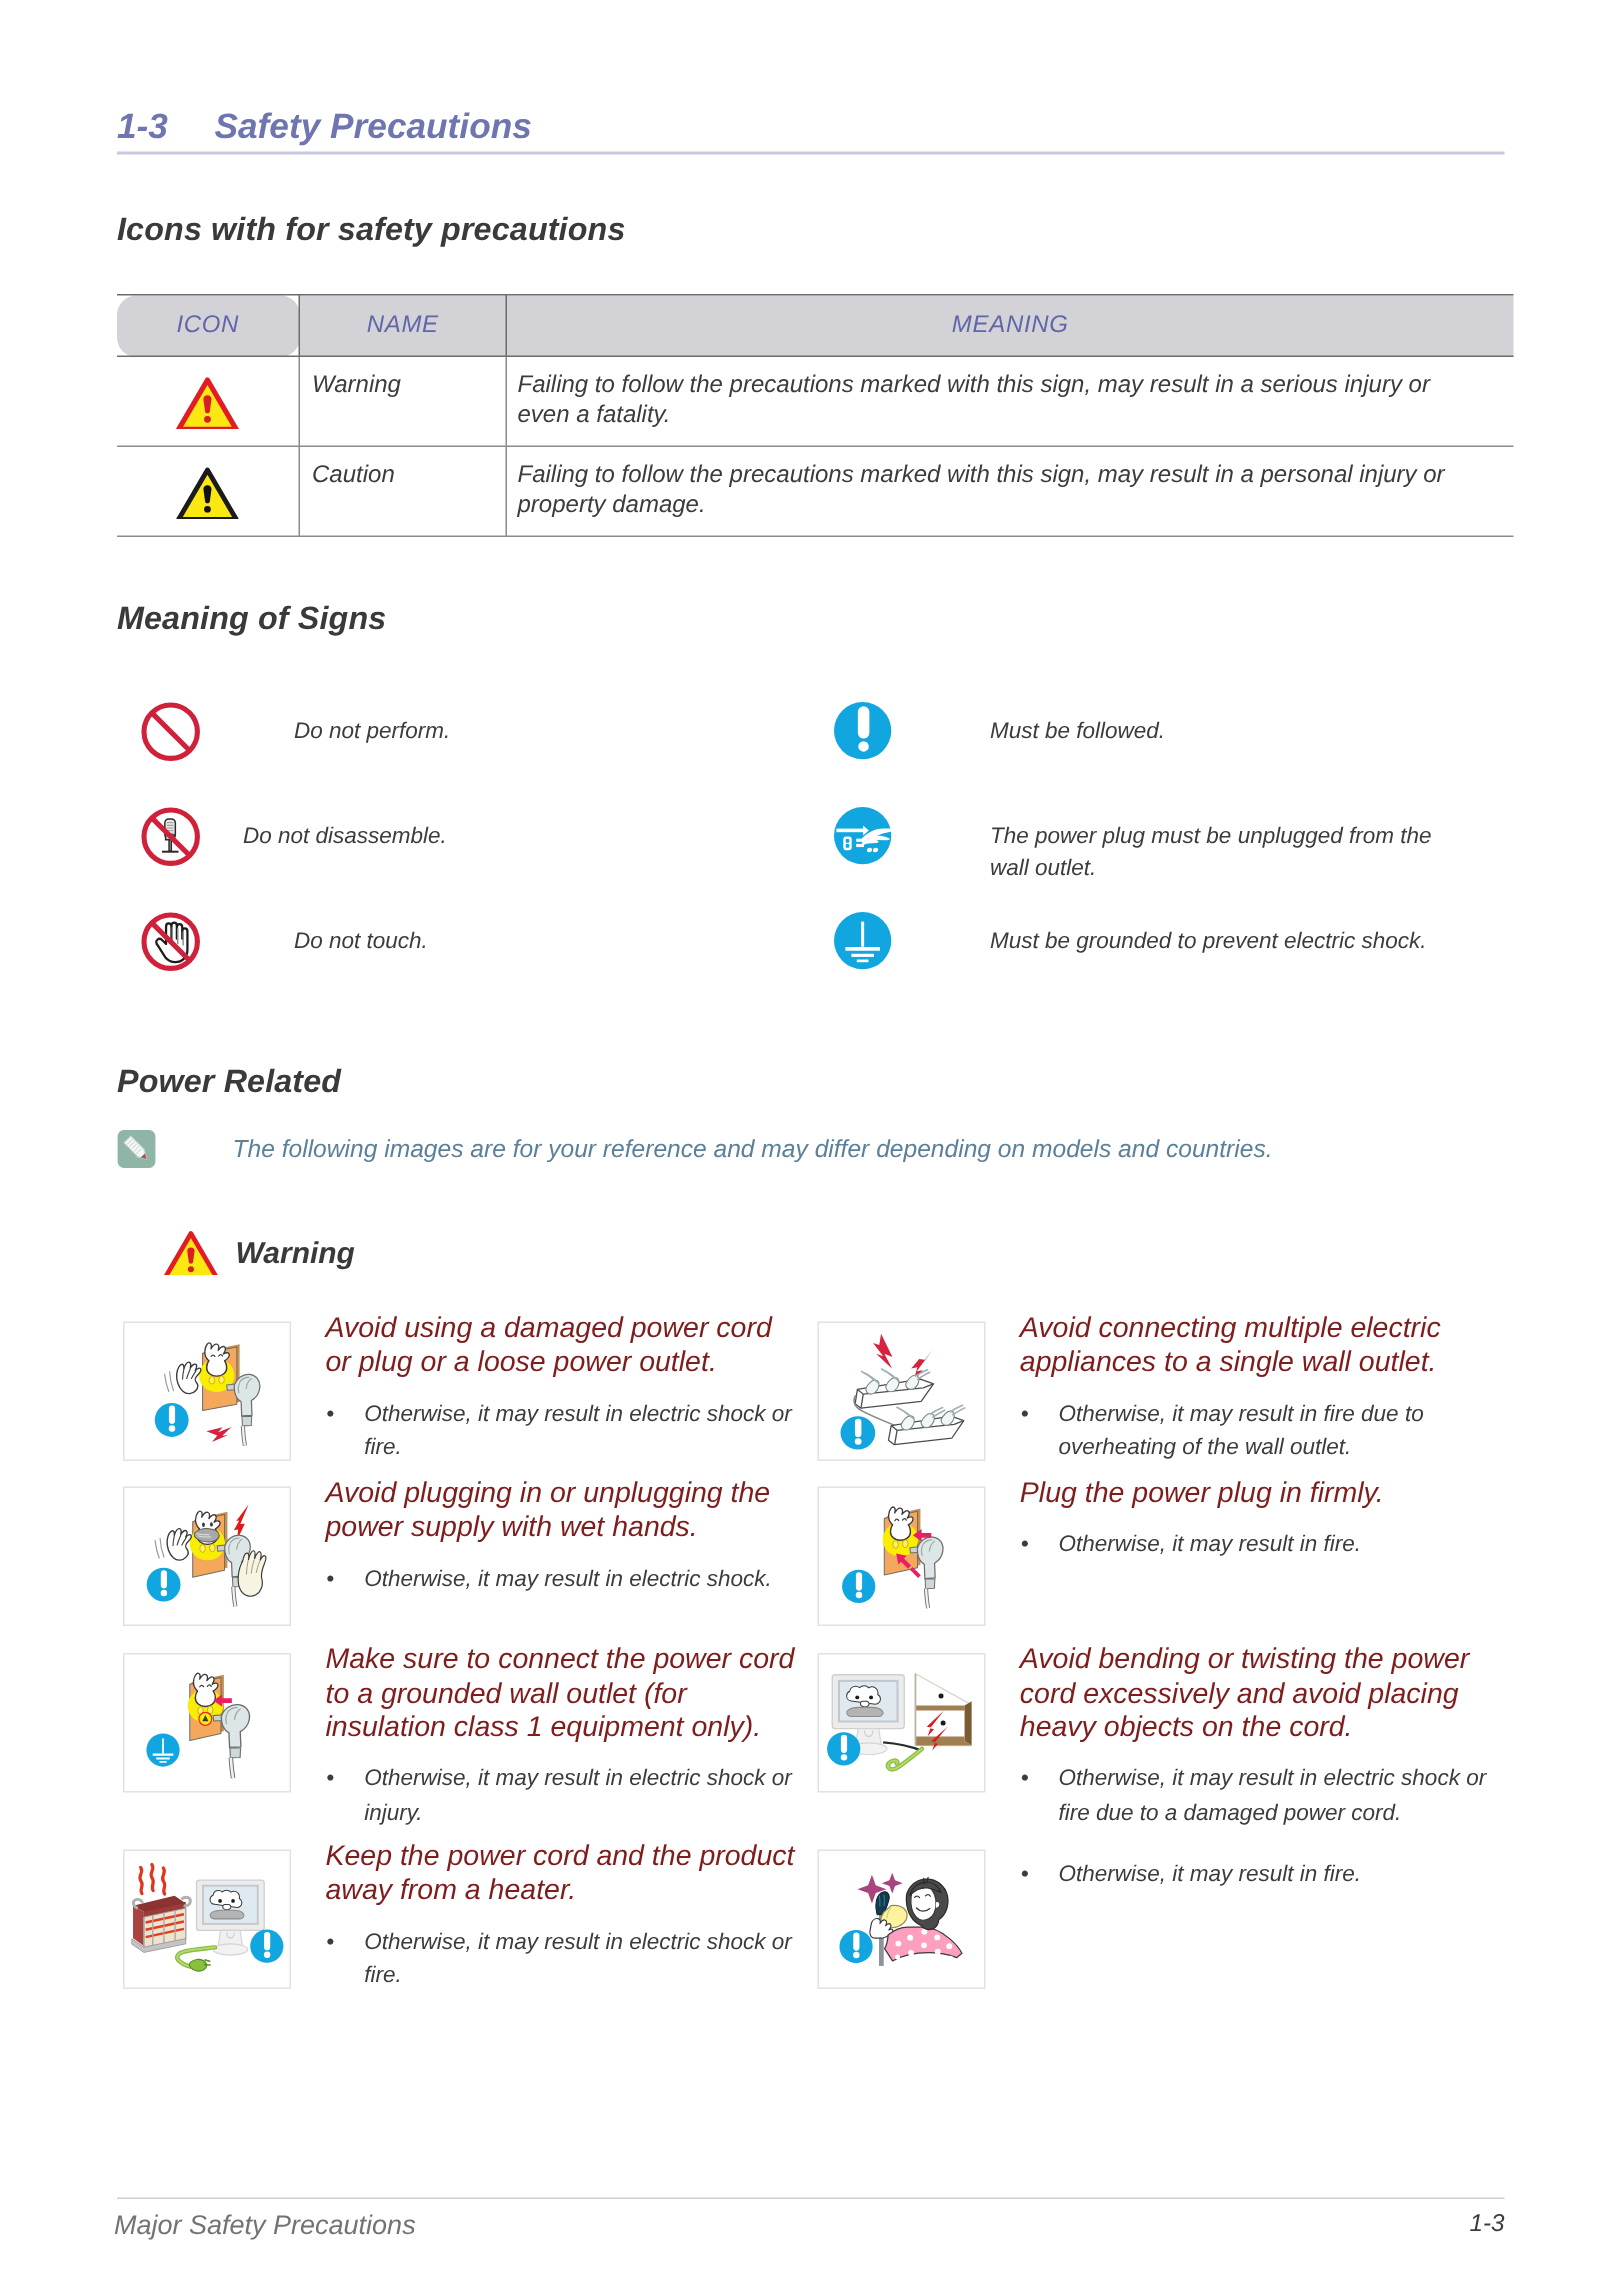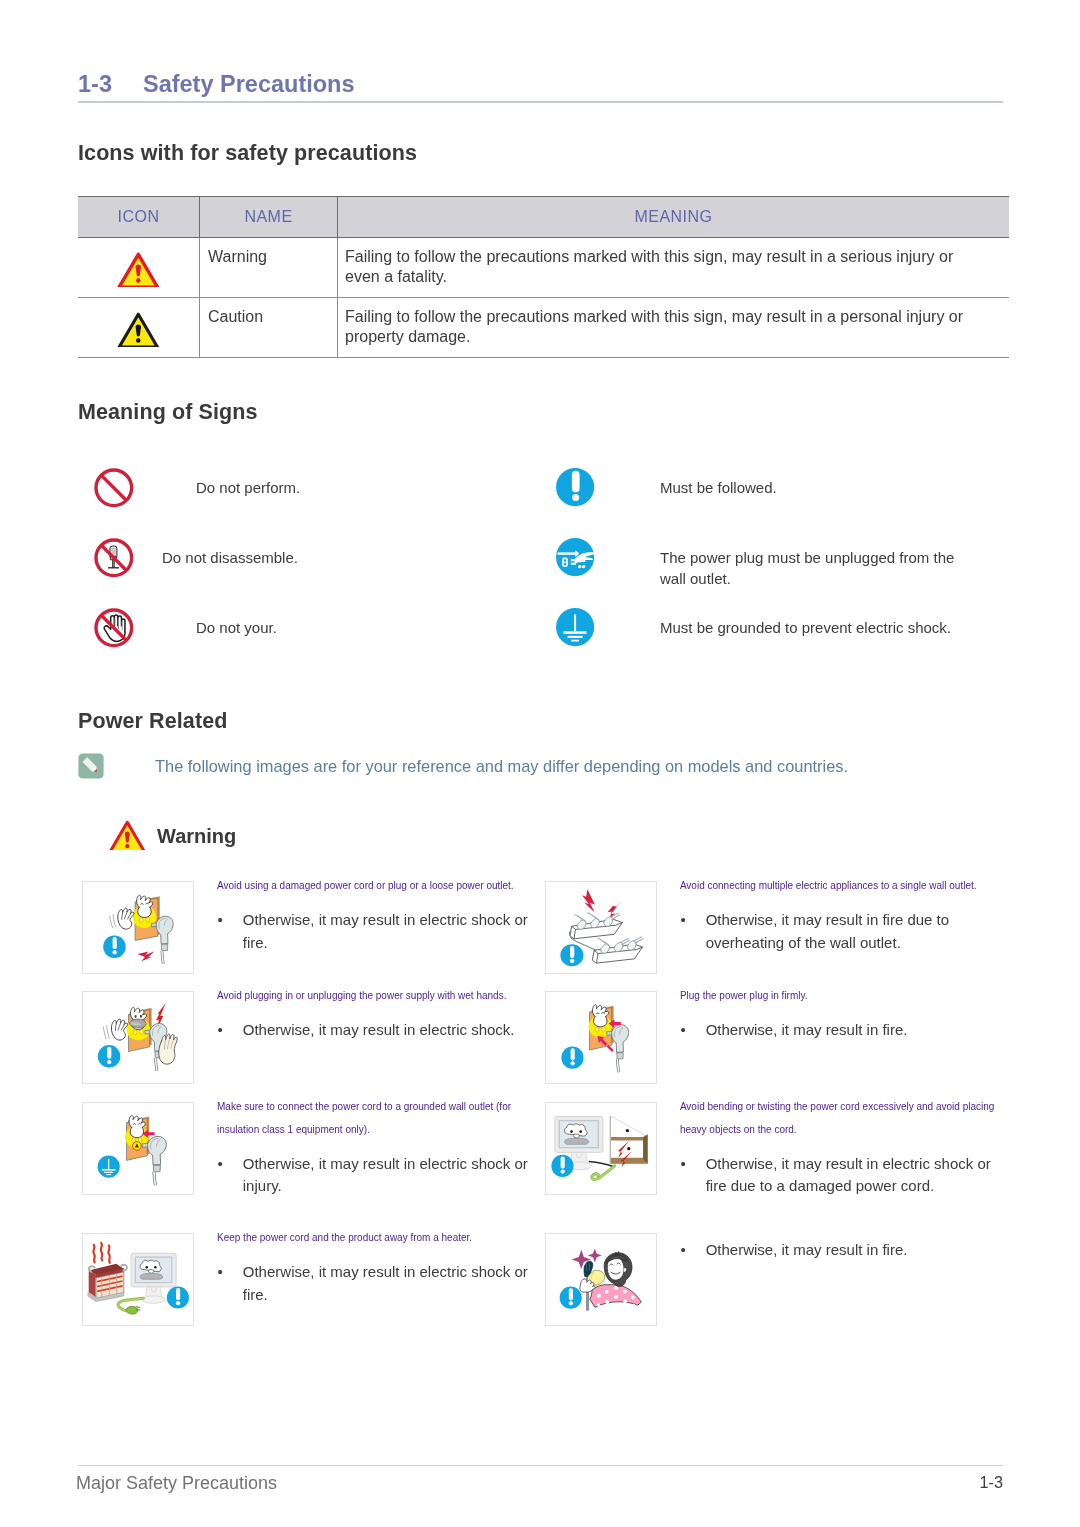--- a/index.html
+++ b/index.html
@@ -1,41 +1,41 @@
 <!DOCTYPE html>
 <html><head>
 <meta charset="utf-8">
 <title>Safety Precautions</title>
 <style>
   html,body{margin:0;padding:0;}
   body{width:1080px;height:1527px;background:#ffffff;
        font-family:"Liberation Sans",sans-serif;color:#333;
        -webkit-font-smoothing:antialiased;}
-  .page{position:relative;width:1080px;height:1459px;}
+  .page{position:relative;width:1080px;height:1459px;font-style:italic;}
 
   
   .doc-header{position:absolute;left:78px;top:71px;width:925px;}
   .doc-header .num{display:inline-block;font-size:23.5px;font-weight:bold;
        color:#6f75b0;letter-spacing:0px;vertical-align:baseline;}
   .doc-header .ttl{display:inline-block;font-size:23.5px;font-weight:bold;
        color:#6f75b0;margin-left:31px;}
   .doc-header .rule{position:absolute;left:0;top:30px;width:925px;height:2px;
        background:#c7c9e2;}
 
   
   .h2{position:absolute;left:78px;font-size:21.5px;font-weight:bold;color:#3a3a3a;
       letter-spacing:.1px;}
 
   
   .itable{position:absolute;left:78px;top:196px;width:925px;table-layout:fixed;
       border-collapse:collapse;font-size:16px;}
   .itable th{background:#d3d3d7;color:#6066a8;font-size:16px;font-weight:normal;
       letter-spacing:.45px;border-top:1.3px solid #6c6c6c;border-bottom:1.3px solid #6c6c6c;
       height:38px;vertical-align:middle;}
-  .itable th.c1{width:119px;border-right:1.1px solid #6c6c6c;}
+  .itable th.c1{width:119px;border-right:1.1px solid #6c6c6c;border-radius:13px;}
   .itable th.c3{width:671px;}
   .itable th.c2{width:135px;border-right:1.1px solid #6c6c6c;}
   .itable th.c3{padding:0;}
   .itable td{border-bottom:1.1px solid #8c8c8c;padding:9px 0 9px 0;
       vertical-align:top;color:#3c3c3c;line-height:20.4px;}
   .itable td.c1{border-right:1.1px solid #8c8c8c;text-align:center;
       vertical-align:middle;padding:0;}
   .itable td.c2{border-right:1.1px solid #8c8c8c;padding-left:8px;}
   .itable td.c3{padding-left:7px;padding-right:29px;}
 
@@ -55,21 +55,21 @@
   .warnhead .wico{width:40px;height:31px;flex:0 0 40px;}
   .warnhead .wtxt{font-size:20px;font-weight:bold;color:#3a3a3a;margin-left:10px;padding-top:6px;}
 
   
   .grid{position:absolute;left:78px;top:873px;width:925px;}
   .cell{position:absolute;width:462px;}
   .cell .pic{position:absolute;left:0;top:0;width:111.8px;height:92.5px;
       border:1px solid #e2e2e2;background:#fff;box-sizing:border-box;overflow:hidden;}
   .cell .pic svg.ill{display:block;width:109.8px;height:90.5px;}
   .cell .body{position:absolute;left:134.7px;top:-6px;width:317px;}
-  .cell .lead{font-size:10px;color:#4c1d95;line-height:22.6px;}
+  .cell .lead{font-size:19px;color:#7f1d1d;line-height:22.6px;}
   .cell .blt{display:flex;margin-top:11.5px;}
   .cell .blt .dot{width:25.8px;flex:0 0 25.8px;text-align:left;padding-left:0.6px;
       font-size:15px;color:#3c3c3c;line-height:22.6px;box-sizing:border-box;}
   .cell .blt .btx{font-size:15px;color:#3c3c3c;line-height:22.6px;flex:1;}
 
   
   .footer{position:absolute;left:78px;top:1465px;width:925px;}
   .footer .frule{position:absolute;left:0;top:0;width:925px;height:1px;background:#cfcfcf;}
   .footer .fl{position:absolute;left:-2px;top:8px;font-size:18px;color:#737373;}
   .footer .fr{position:absolute;right:0;top:8px;font-size:16.2px;color:#3c3c3c;}
@@ -173,21 +173,21 @@
           <g stroke="#8e8e8e" stroke-width=".95">
             <line x1="20.9" y1="10.2" x2="20.9" y2="20.8"></line>
             <line x1="24.5" y1="10.5" x2="24.5" y2="21.4"></line>
             <line x1="28.1" y1="13.4" x2="28.1" y2="22.4"></line>
           </g>
           <circle cx="19.8" cy="19.8" r="17.8" fill="none" stroke="#d0213a" stroke-width="3.4"></circle>
           <line x1="7.4" y1="7.4" x2="32.2" y2="32.2" stroke="#d0213a" stroke-width="3.4"></line>
         </g>
           </svg>
       </span>
-      <span class="lbl" style="margin-left:58px">Do not your.</span>
+      <span class="lbl" style="margin-left:58px">Do not touch.</span>
     </div>
 
     <div class="sign" style="left:478px;top:13px">
       <span class="ico">
         <svg width="40" height="40" viewBox="0 0 40 40">
             <g>
           <circle cx="19.1" cy="19.1" r="19.1" fill="#12a6e0"></circle>
           <rect x="15.9" y="2.8" width="7.7" height="21.6" rx="3.85" fill="#ffffff"></rect>
           <circle cx="19.7" cy="29.6" r="3.5" fill="#ffffff"></circle>
         </g>

